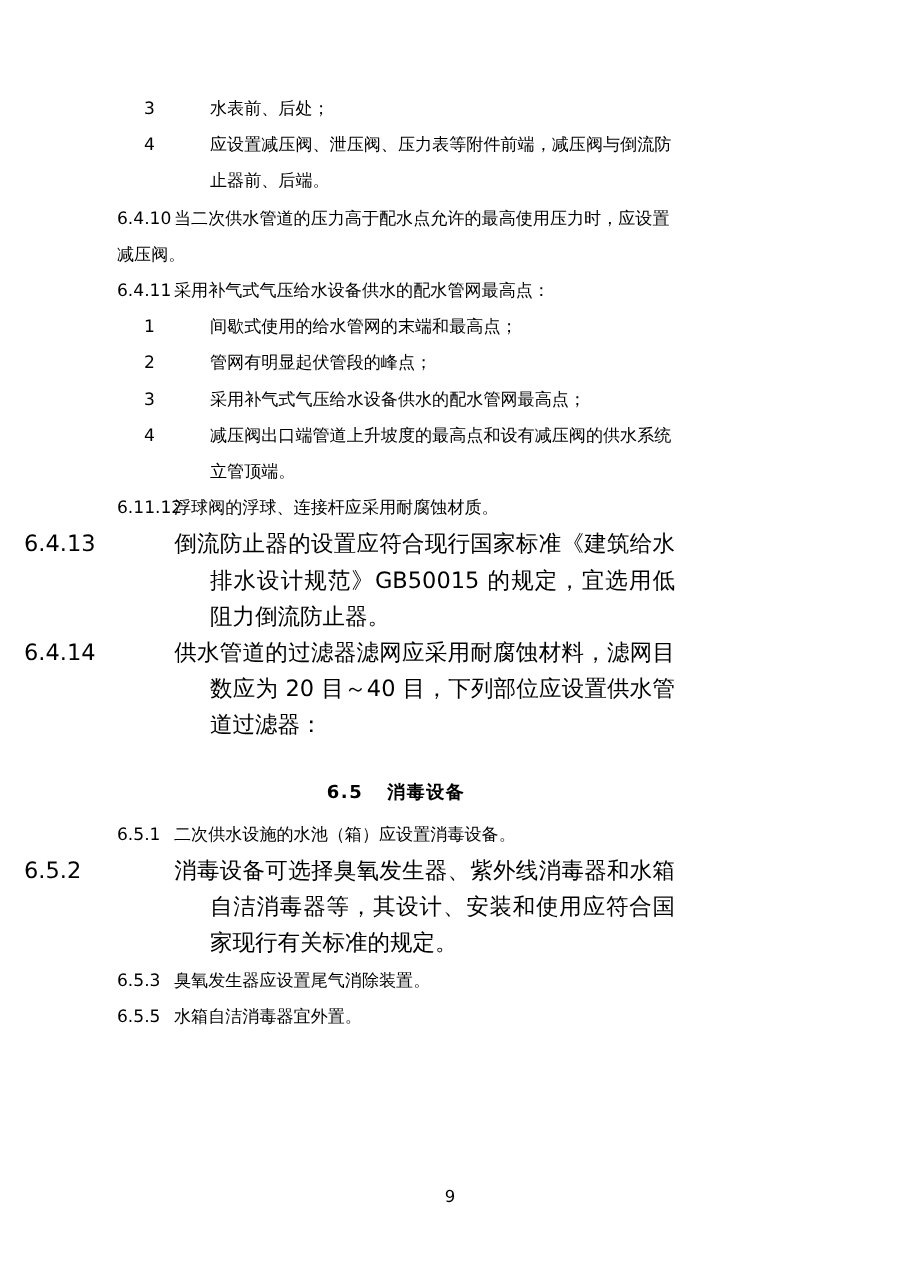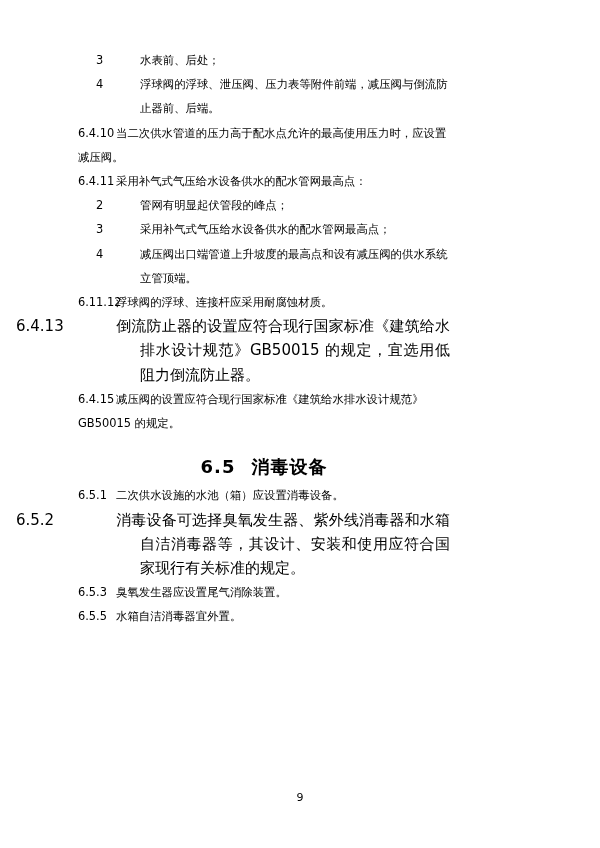--- a/index.html
+++ b/index.html
@@ -13,21 +13,21 @@
     font-family: "DejaVu Sans", sans-serif;
     color: #000000;
     position: relative;
     overflow: hidden;
   }
   .page {
     position: relative;
     width: 512px;
     height: 848px;
     box-sizing: border-box;
-    padding: 48px 62px 0 78px;
+    padding: 60px 62px 0 78px;
   }
   .block {
     font-size: 15px;
     line-height: 24.2px;
     text-align: justify;
     text-justify: inter-ideograph;
   }
   
   .clause {
     display: block;
@@ -52,21 +52,21 @@
   .hang {
     padding-left: 62px;
     text-indent: -62px;
   }
   .hang2 {
     padding-left: 62px;
     text-indent: -62px;
   }
   .section-head {
     text-align: center;
-    font-size: 18px;
+    font-size: 12px;
     font-weight: bold;
     line-height: 24.2px;
     margin-top: 14px;
     margin-bottom: 4px;
     letter-spacing: 1px;
   }
   .section-head .sh-num {
     margin-right: 16px;
   }
   .spacer-sm {
@@ -86,31 +86,34 @@
 
 <div class="page">
 
   <div>
 
     <div class="clause indent-2">
       <span class="n-item">3</span><span>水表前、后处；</span>
     </div>
 
     <div class="clause indent-2">
-      <span class="n-item">4</span><span>浮球阀的浮球、泄压阀、压力表等附件前端，减压阀与倒流防止器前、后端。</span>
+      <span class="n-item">4</span><span>应设置减压阀、泄压阀、压力表等附件前端，减压阀与倒流防止器前、后端。</span>
     </div>
 
     <div class="clause">
       <span class="num n-sub">6.4.10</span><span>当二次供水管道的压力高于配水点允许的最高使用压力时，应设置减压阀。</span>
     </div>
 
     <div class="clause">
       <span class="num n-sub">6.4.11</span><span>采用补气式气压给水设备供水的配水管网最高点：</span>
     </div>
 
+    <div class="clause indent-2">
+      <span class="n-item">1</span><span>间歇式使用的给水管网的末端和最高点；</span>
+    </div>
 
     <div class="clause indent-2">
       <span class="n-item">2</span><span>管网有明显起伏管段的峰点；</span>
     </div>
 
     <div class="clause indent-2">
       <span class="n-item">3</span><span>采用补气式气压给水设备供水的配水管网最高点；</span>
     </div>
 
     <div class="clause indent-2">
@@ -118,26 +121,26 @@
     </div>
 
     <div class="clause">
       <span class="num n-sub">6.11.12</span><span>浮球阀的浮球、连接杆应采用耐腐蚀材质。</span>
     </div>
 
     <div class="block hang">
       <span class="num n-sub">6.4.13</span><span>倒流防止器的设置应符合现行国家标准《建筑给水排水设计规范》GB50015 的规定，宜选用低阻力倒流防止器。</span>
     </div>
 
+    <div class="block hang">
+      <span class="num n-sub">6.4.14</span><span>供水管道的过滤器滤网应采用耐腐蚀材料，滤网目数应为 20 目～40 目，下列部位应设置供水管道过滤器：</span>
+    </div>
 
 
 
-    <div class="clause">
-      <span class="num n-sub">6.4.15</span><span>减压阀的设置应符合现行国家标准《建筑给水排水设计规范》GB50015 的规定。</span>
-    </div>
 
   </div>
 
   <div class="spacer-sm"></div>
 
   <div class="section-head">
     <span class="sh-num">6.5</span><span>消毒设备</span>
   </div>
 
   <div>

